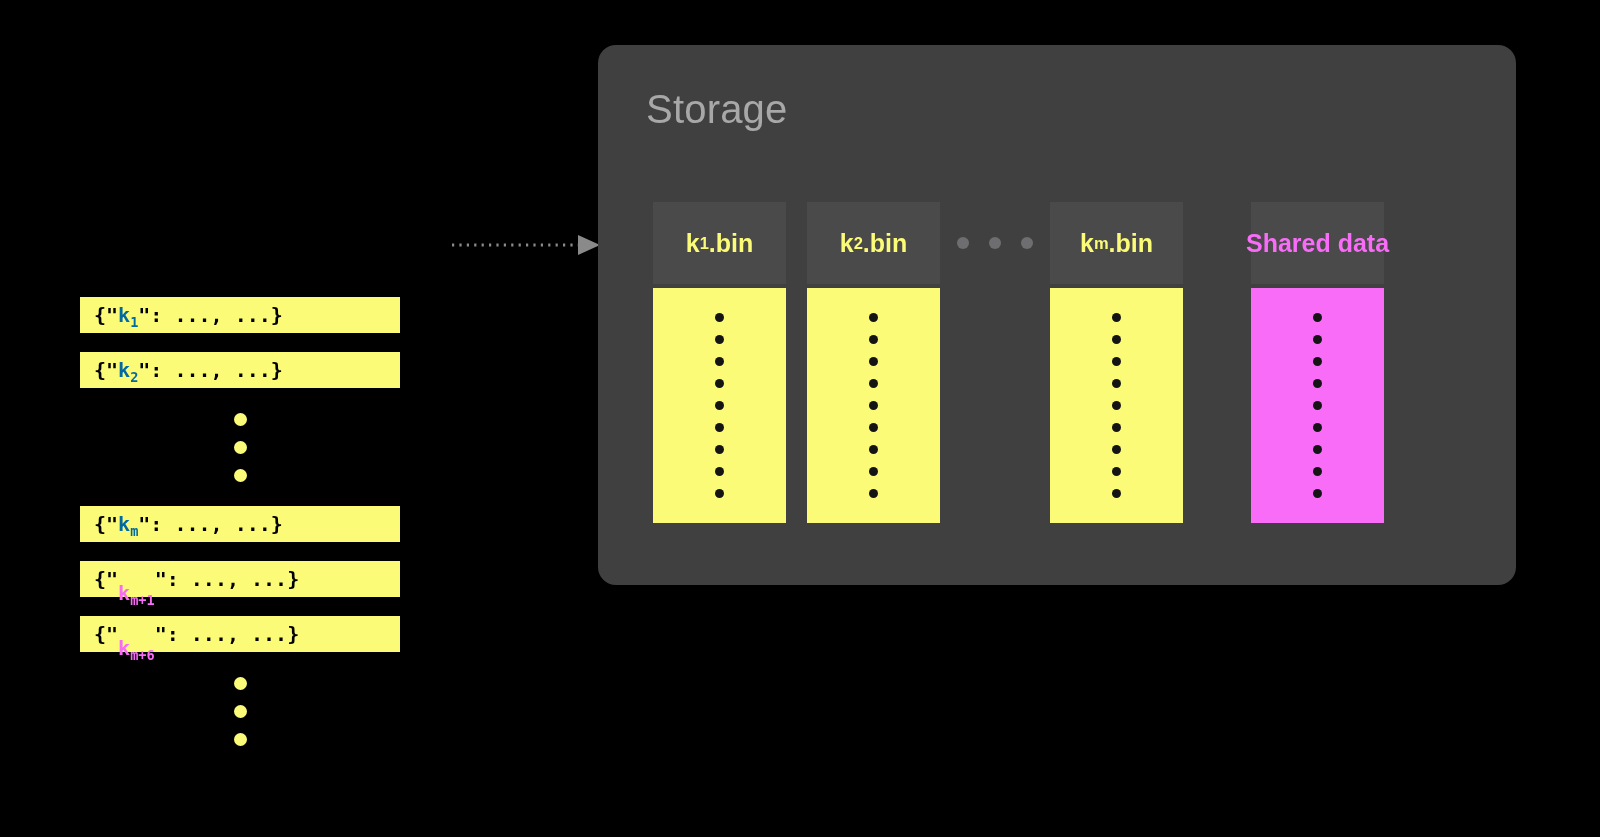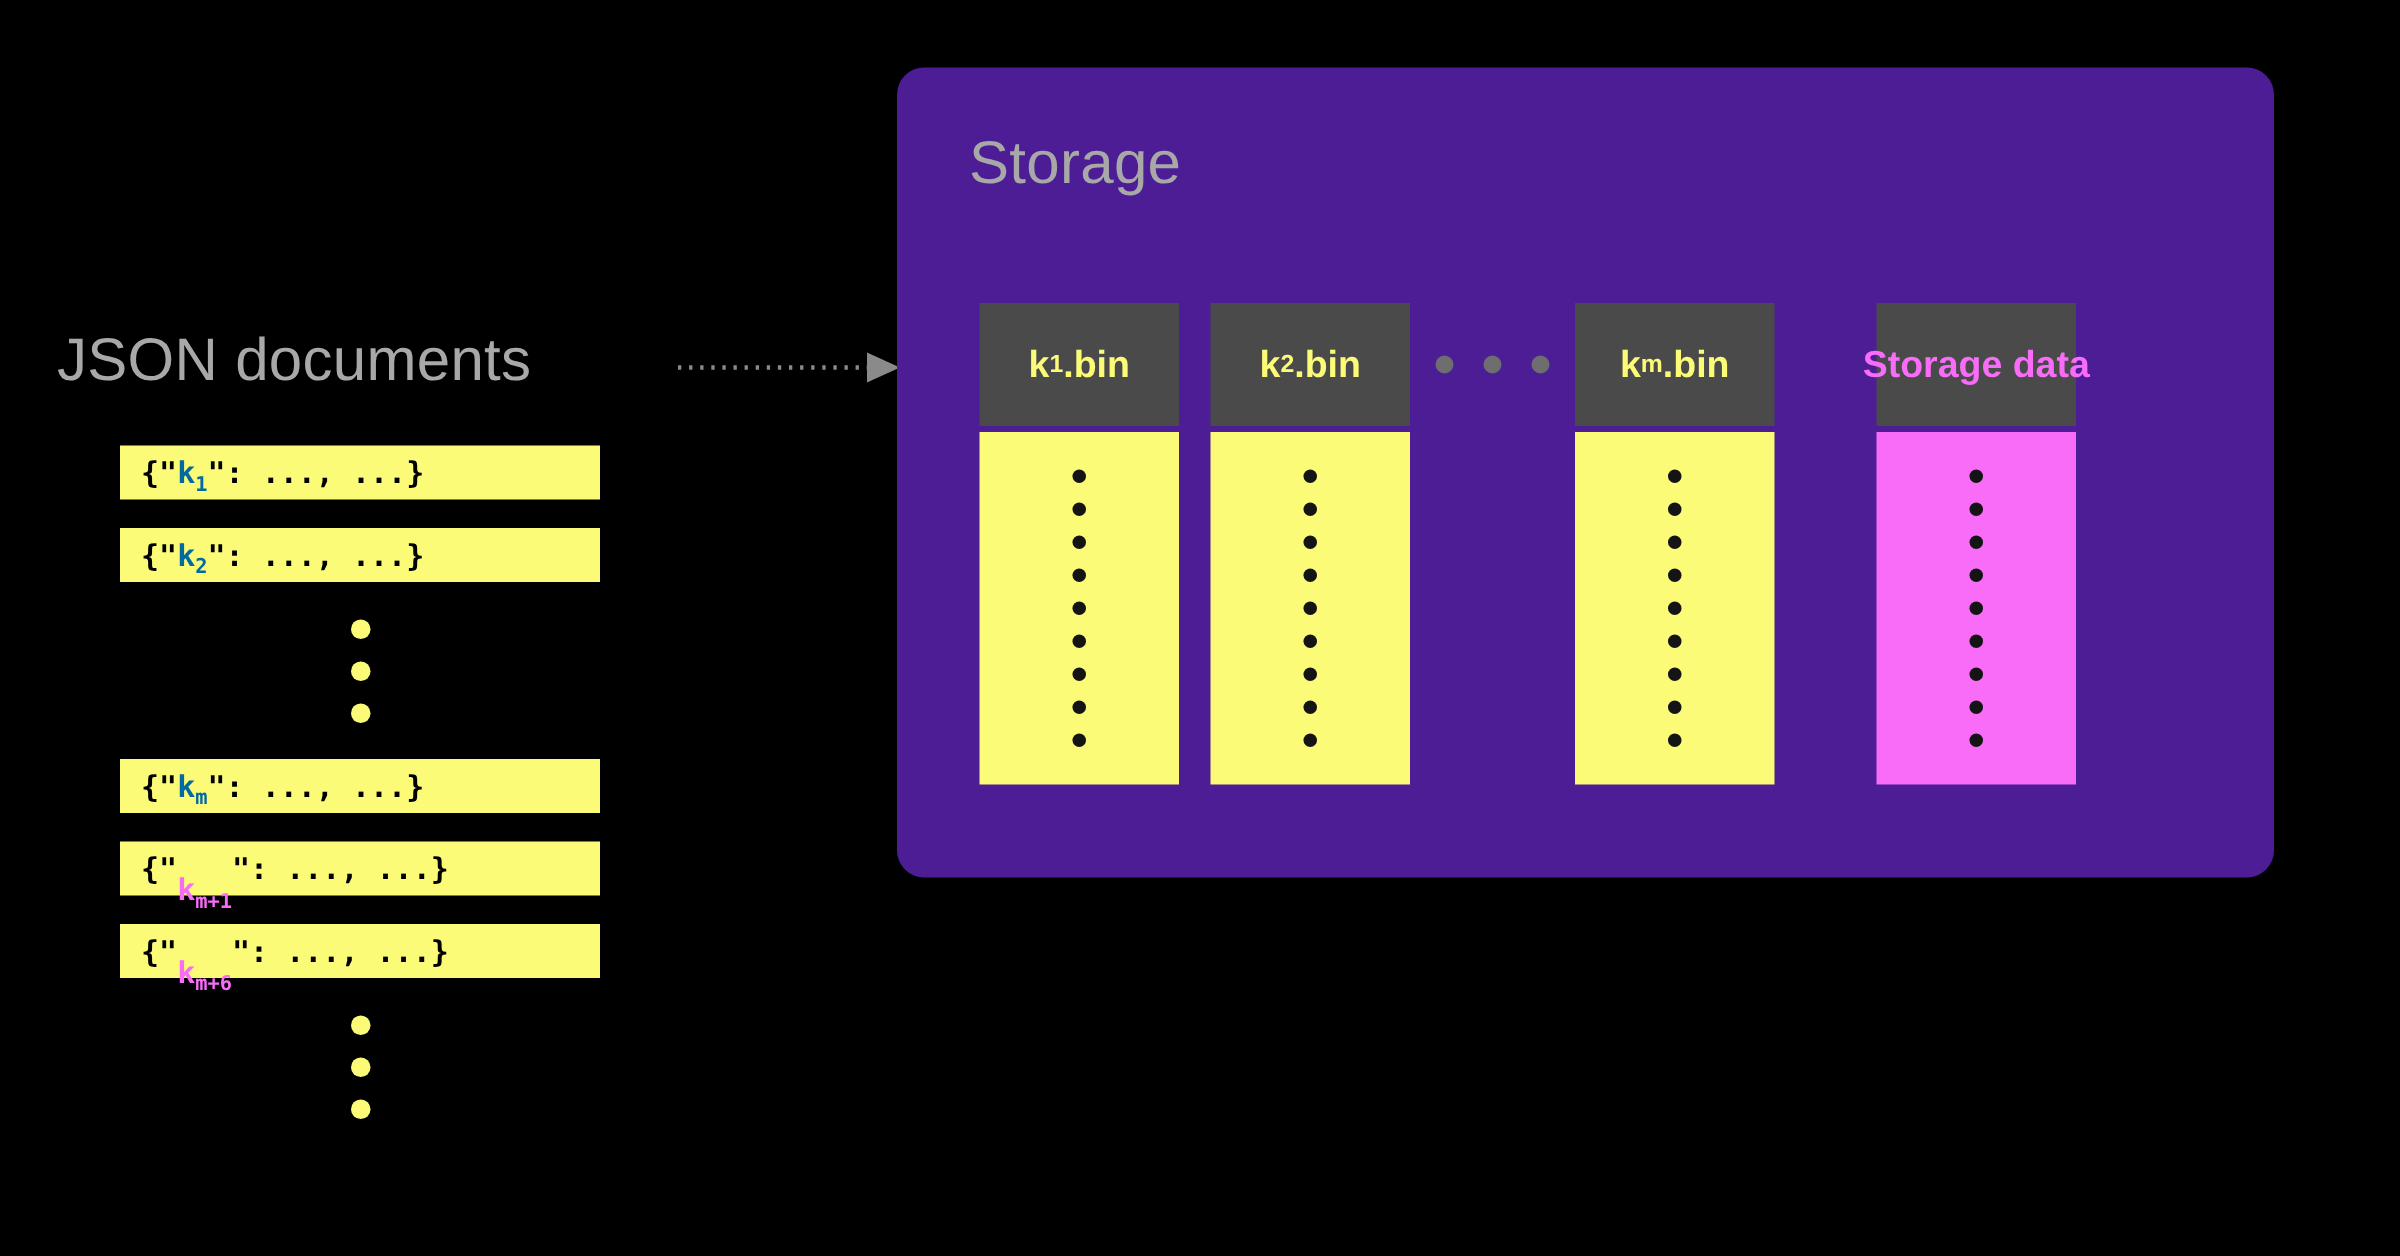--- a/index.html
+++ b/index.html
@@ -88,21 +88,21 @@
     height: 30px;
   }
 
   
   #storage-panel {
     position: absolute;
     left: 598px;
     top: 45px;
     width: 918px;
     height: 540px;
-    background: #4c1d95;
+    background: #404040;
     border-radius: 18px;
   }
   #storage-title {
     position: absolute;
     left: 48px;
     top: 42px;
     font-size: 40px;
     color: #a8a8a8;
     letter-spacing: 0.2px;
   }
@@ -168,21 +168,20 @@
     border-radius: 50%;
     background: #6e6e70;
   }
   .bin-spacer-wide { width: 68px; }
   .bin-spacer { width: 21px; }
 </style>
 </head>
 <body>
 
 <div id="json-section">
-  <div id="json-heading">JSON documents</div>
   <div id="doc-list">
       <div class="doc-box">
         <span class="punct">{"</span>
         <span class="key-plain">k<span class="sub">1</span></span>
         <span class="punct">": ...,  ...}</span>
       </div>
       <div class="doc-box">
         <span class="punct">{"</span>
         <span class="key-plain">k<span class="sub">2</span></span>
         <span class="punct">": ...,  ...}</span>
@@ -268,21 +267,21 @@
           <span class="d"></span>
           <span class="d"></span>
           <span class="d"></span>
           <span class="d"></span>
           <span class="d"></span>
           <span class="d"></span>
         </div>
       </div>
       <div class="bin-spacer-wide"></div>
       <div class="bin">
-        <div class="bin-header magenta-label">Storage data</div>
+        <div class="bin-header magenta-label">Shared data</div>
         <div class="bin-body magenta-body">
           <span class="d"></span>
           <span class="d"></span>
           <span class="d"></span>
           <span class="d"></span>
           <span class="d"></span>
           <span class="d"></span>
           <span class="d"></span>
           <span class="d"></span>
           <span class="d"></span>

